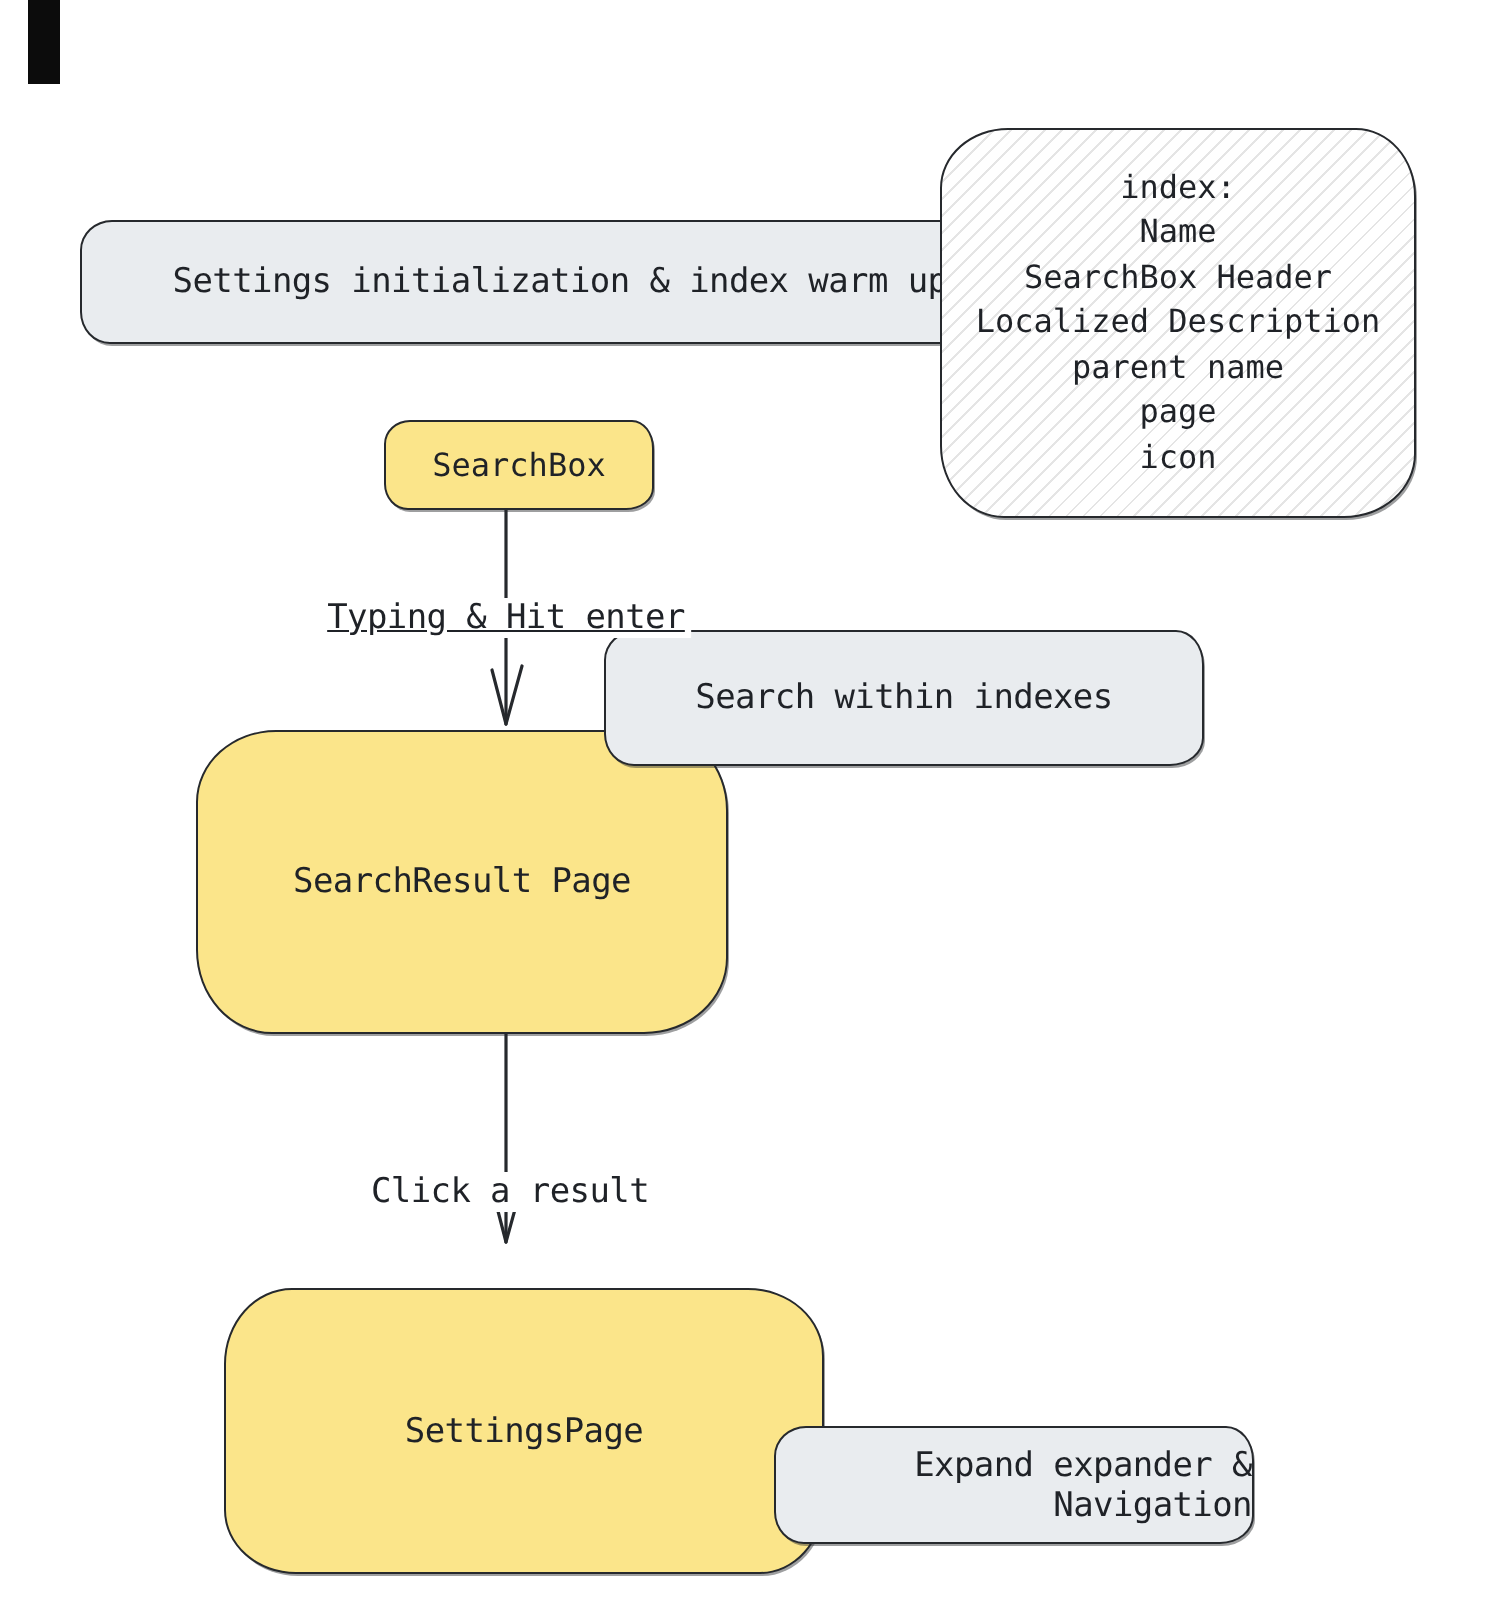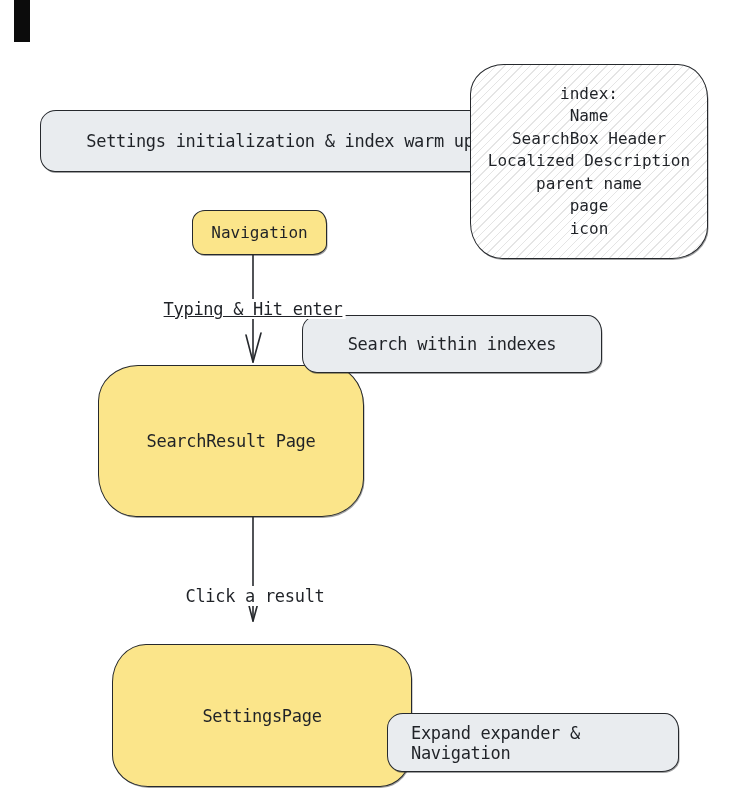--- a/index.html
+++ b/index.html
@@ -10,21 +10,21 @@
     --hatch:rgba(110,110,110,0.18);
   }
   *{box-sizing:border-box;margin:0;padding:0;}
   body{background:#ffffff;}
   .canvas{
     position:relative;width:750px;height:806px;background:#ffffff;overflow:hidden;
     font-family:"DejaVu Sans Mono","Liberation Mono",monospace;color:var(--text);
   }
   .node{
     position:absolute;display:flex;align-items:center;justify-content:center;
-    border:1.7px solid var(--stroke);text-align:left;
+    border:1.7px solid var(--stroke);text-align:right;
     box-shadow:1px 1.5px 0 -0.5px rgba(40,42,45,0.45);
   }
   .gray-pill{
     background:var(--gray);
     border-radius:16px 14px 17px 15px / 15px 17px 14px 16px;
     font-size:17px;letter-spacing:-0.3px;
   }
   .yellow-box{
     background:var(--yellow);
     border-radius:40px 36px 42px 38px / 36px 40px 38px 42px;
@@ -65,36 +65,36 @@
     <div>index:</div>
     <div>Name</div>
     <div>SearchBox Header</div>
     <div>Localized Description</div>
     <div>parent name</div>
     <div>page</div>
     <div>icon</div>
   </div>
 
   <div class="node yellow-pill" style="left:192px;top:210px;width:135px;height:45px;">
-    <span>Navigation</span>
+    <span>SearchBox</span>
   </div>
 
   <div class="node yellow-box" style="left:98px;top:365px;width:266px;height:152px;">
     <span>SearchResult Page</span>
   </div>
 
-  <div class="node gray-pill" style="left:302px;top:315px;width:300px;height:58px;">
+  <div class="node gray-pill" style="left:302px;top:315px;width:300px;height:68px;">
     <span>Search within indexes</span>
   </div>
 
   <div class="node yellow-box" style="left:112px;top:644px;width:300px;height:143px;border-radius:34px 38px 32px 36px / 38px 34px 36px 32px;">
     <span>SettingsPage</span>
   </div>
 
-  <div class="node gray-pill" style="left:387px;top:713px;width:292px;height:59px;padding-left:23px;">
+  <div class="node gray-pill" style="left:387px;top:713px;width:240px;height:59px;padding-left:23px;">
     <span>Expand expander &amp; Navigation</span>
   </div>
 
   <svg class="arrow" style="left:240px;top:255px;" width="26" height="110" viewBox="0 0 26 110">
     <line x1="13" y1="0" x2="13" y2="106"></line>
     <line x1="6" y1="80" x2="13" y2="107"></line>
     <line x1="21" y1="78" x2="13" y2="107"></line>
   </svg>
   <div class="edge-label" style="left:253px;top:299px;text-decoration:underline;">Typing &amp; Hit enter</div>
 

